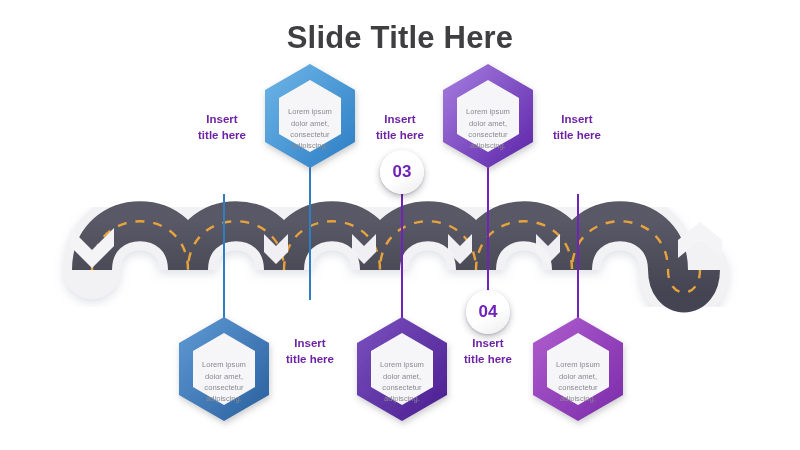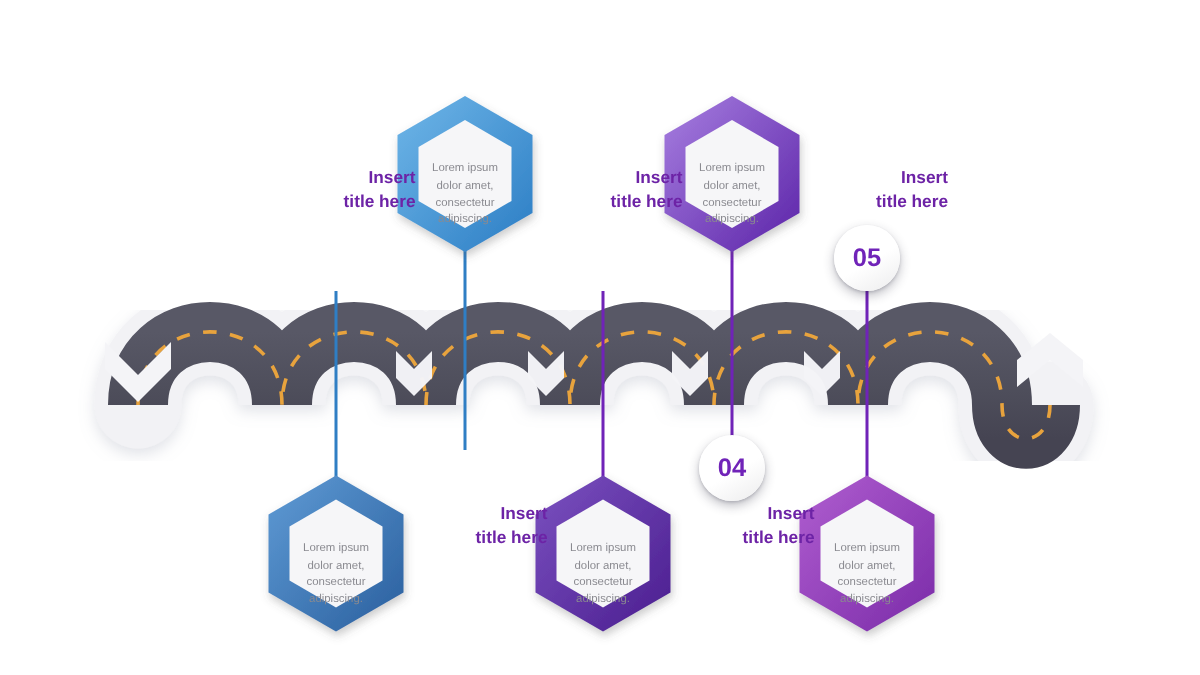--- a/index.html
+++ b/index.html
@@ -51,21 +51,21 @@
   }
   .stem.down .cap { bottom:-4px; border-top:5px solid currentColor; }
   .stem.up   .cap { top:-4px;  border-bottom:5px solid currentColor; }
   .stem.blue .cap { color:#2f7ec4; }
   .stem.purple .cap { color:#7023b8; }
 
   
   .lbl {
     position:absolute;
     width:110px;
-    text-align:right;
+    text-align:center;
     font-size:11.5px;
     font-weight:bold;
     line-height:1.35;
     color:#6d23a6;
     z-index:6;
   }
 
   
   .hexwrap { position:absolute; width:96px; height:108px; z-index:5; }
   .hexwrap svg { position:absolute; top:0; left:0; overflow:visible; }
@@ -80,20 +80,21 @@
     color:#8a8a90;
     z-index:3;
     pointer-events:none;
   }
 </style>
 </head>
 <body>
 
 <div id="stage">
 
+  <div class="title">Slide Title Here</div>
 
   <div class="road-layer">
     <svg class="svg-full" width="800" height="450" viewBox="0 0 800 450">
       <defs>
         <filter id="roadShadow" x="-20%" y="-20%" width="140%" height="140%">
           <feDropShadow dx="0" dy="4" stdDeviation="5" flood-color="#9aa0b0" flood-opacity="0.30"></feDropShadow>
         </filter>
         <linearGradient id="roadTone" x1="0" y1="0" x2="0" y2="1">
           <stop offset="0%" stop-color="#585866"></stop>
           <stop offset="55%" stop-color="#4e4e5b"></stop>
@@ -190,20 +191,21 @@
   </div>
   <div class="lbl" style="left:255px; top:336px;">
     <span>Insert</span><br>
     <span>title here</span>
   </div>
 
   <div class="lbl" style="left:345px; top:112px;">
     <span>Insert</span><br>
     <span>title here</span>
   </div>
+  <div class="node purple" style="left:380px; top:150px;">03</div>
   <div class="stem purple down" style="left:401px; top:194px; height:128px;">
     <span class="cap"></span>
   </div>
   <div class="hexwrap" style="left:354px; top:315px;">
     <svg width="96" height="108" viewBox="0 0 96 108">
       <defs>
         <linearGradient id="hg3" x1="0" y1="0" x2="1" y2="1">
           <stop offset="0%" stop-color="#7b51c0"></stop>
           <stop offset="100%" stop-color="#4a1d8f"></stop>
         </linearGradient>
@@ -239,21 +241,20 @@
   <div class="node purple" style="left:466px; top:290px;">04</div>
   <div class="lbl" style="left:433px; top:336px;">
     <span>Insert</span><br>
     <span>title here</span>
   </div>
 
   <div class="lbl" style="left:522px; top:112px;">
     <span>Insert</span><br>
     <span>title here</span>
   </div>
-  <div class="node purple" style="left:556px; top:150px;">05</div>
   <div class="stem purple down" style="left:577px; top:194px; height:128px;">
     <span class="cap"></span>
   </div>
   <div class="hexwrap" style="left:530px; top:315px;">
     <svg width="96" height="108" viewBox="0 0 96 108">
       <defs>
         <linearGradient id="hg5" x1="0" y1="0" x2="1" y2="1">
           <stop offset="0%" stop-color="#b05ed0"></stop>
           <stop offset="100%" stop-color="#7a2ba8"></stop>
         </linearGradient>

